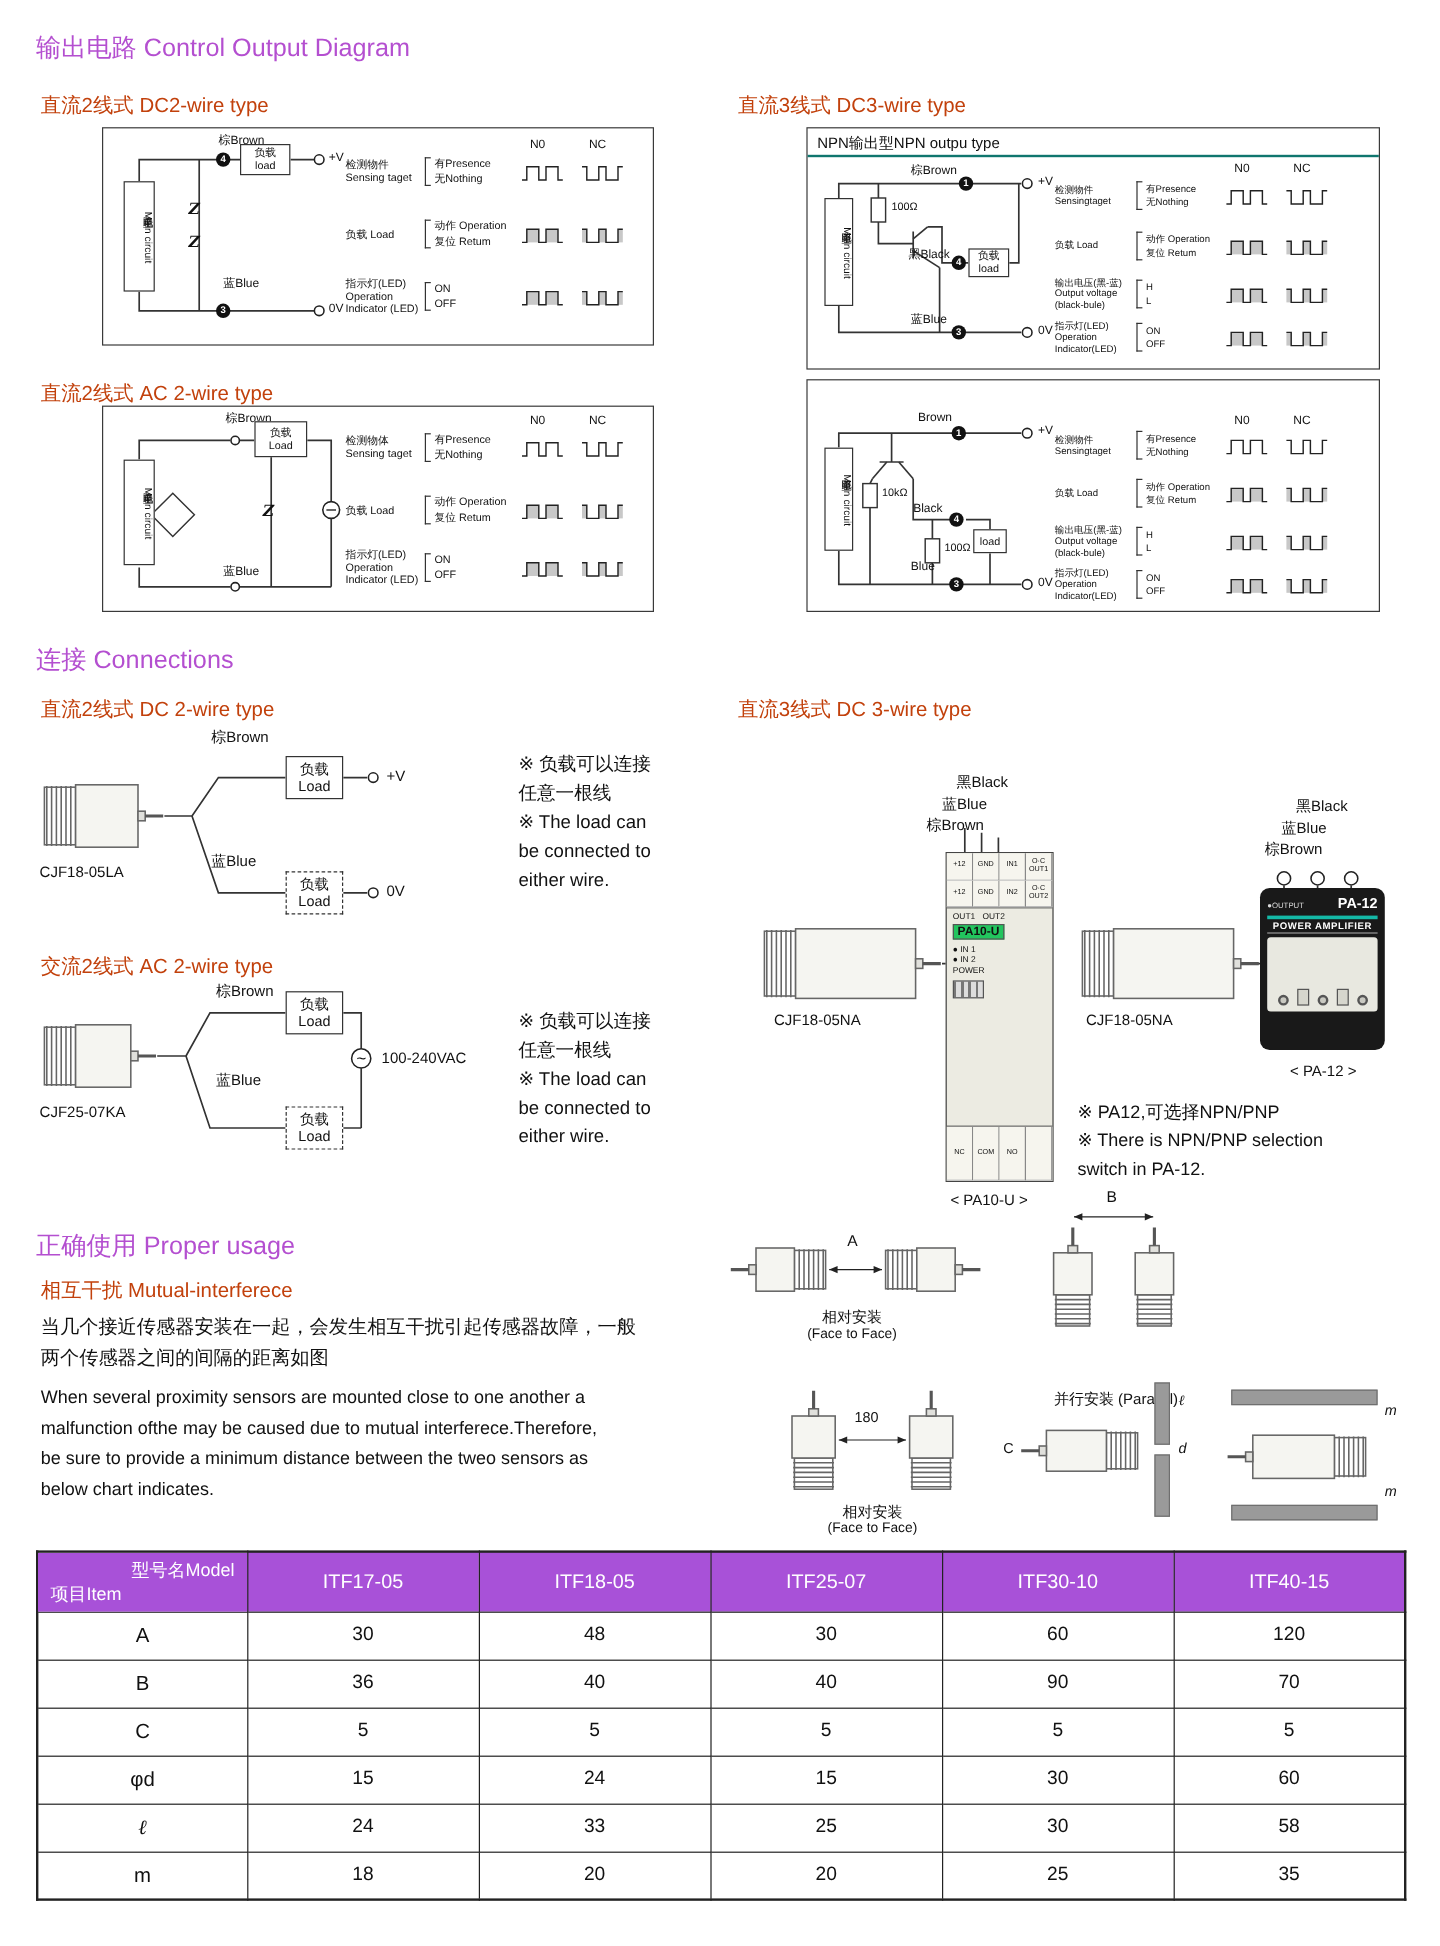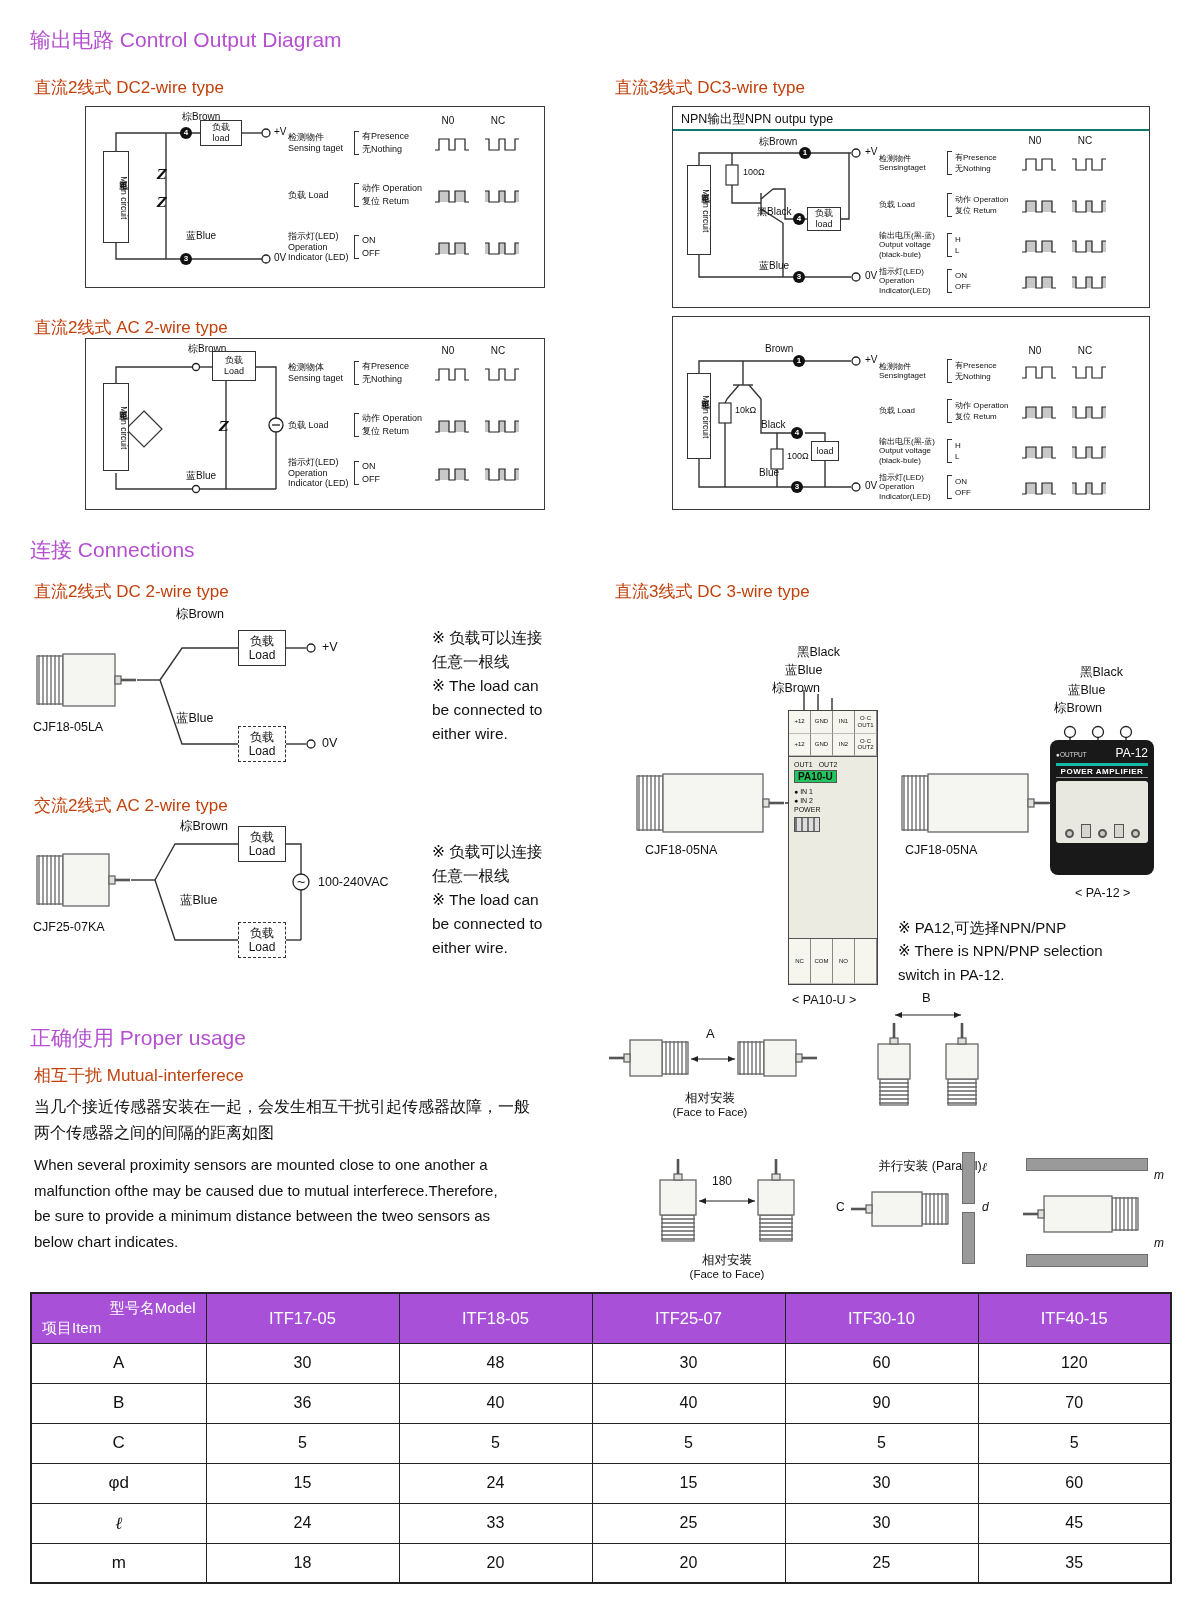--- a/index.html
+++ b/index.html
@@ -46,21 +46,21 @@
 .pa10grid .c{border-right:1px solid #888;border-bottom:1px solid #bbb;font-size:6px;line-height:1.1;
   display:flex;align-items:center;justify-content:center;text-align:center;background:#f6f5ee}
 .pa10mid{padding:4px 5px;font-size:7px}
 .pa10name{font-weight:bold;font-size:10px;border:1px solid #555;display:inline-block;padding:0 3px;margin:2px 0 3px;background:#22c55e}
 .t7{font-size:7px;margin-top:2px}
 .dip{width:26px;height:15px;border:1px solid #555;margin-top:4px;background:#ddd;
   background-image:repeating-linear-gradient(90deg,#777 0 2px,transparent 2px 6px)}
 .pa12{position:absolute;background:#191919;border-radius:8px;padding:6px}
 .pa12top{display:flex;justify-content:space-between;align-items:baseline;color:#fff}
 .t65w{font-size:6.5px;color:#ddd}
-.pa12name{font-size:12px;font-weight:normal}
+.pa12name{font-size:12px;font-weight:bold}
 .pa12amp{color:#fff;font-size:8px;font-weight:bold;text-align:center;border-top:3px solid #14b8a6;
   border-bottom:1px solid #999;margin:3px 0;padding:1px 0;letter-spacing:.5px}
 .pa12panel{background:#e8e8e0;border-radius:3px;height:62px;margin-top:2px;
   display:flex;align-items:flex-end;justify-content:space-around;padding:5px}
 .dotc{width:9px;height:9px;border-radius:50%;border:2px solid #555;background:#c9c9c2}
 .sqr{width:10px;height:14px;border:1px solid #555;background:#d6d6cd}
 .spec{position:absolute;border-collapse:collapse;table-layout:fixed;width:1140px;font-size:16px;border:2px solid #222}
 .spec th,.spec td{border:1px solid #222;text-align:center;height:40px;padding:0}
 .spec thead th{background:#a851d8;color:#fff;height:50px;font-weight:400;font-size:16.5px}
 .corner{position:relative;background-color:#a851d8;
@@ -877,21 +877,21 @@
         <td>15</td>
         <td>30</td>
         <td>60</td>
       </tr>
       <tr>
         <td class="rowlab script">ℓ</td>
         <td>24</td>
         <td>33</td>
         <td>25</td>
         <td>30</td>
-        <td>45</td>
+        <td>58</td>
       </tr>
       <tr>
         <td class="rowlab">m</td>
         <td>18</td>
         <td>20</td>
         <td>20</td>
         <td>25</td>
         <td>35</td>
       </tr>
     </tbody>

